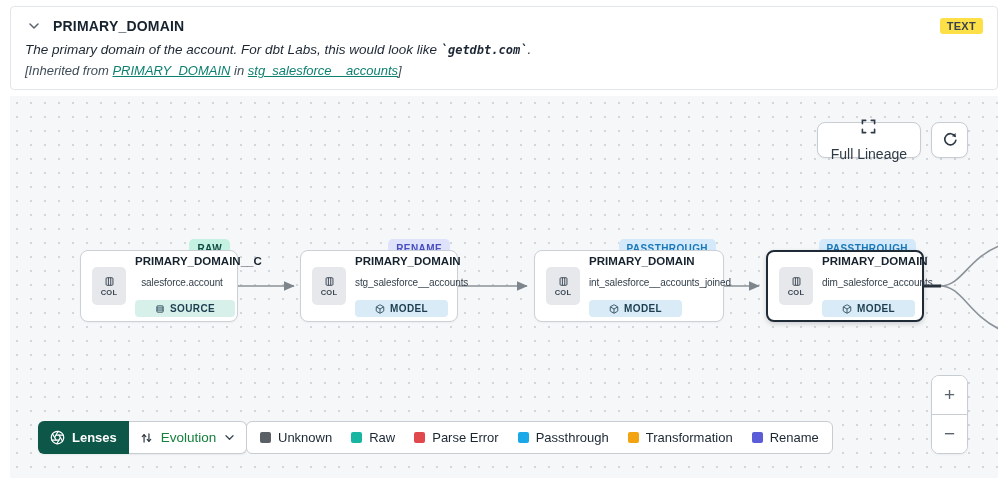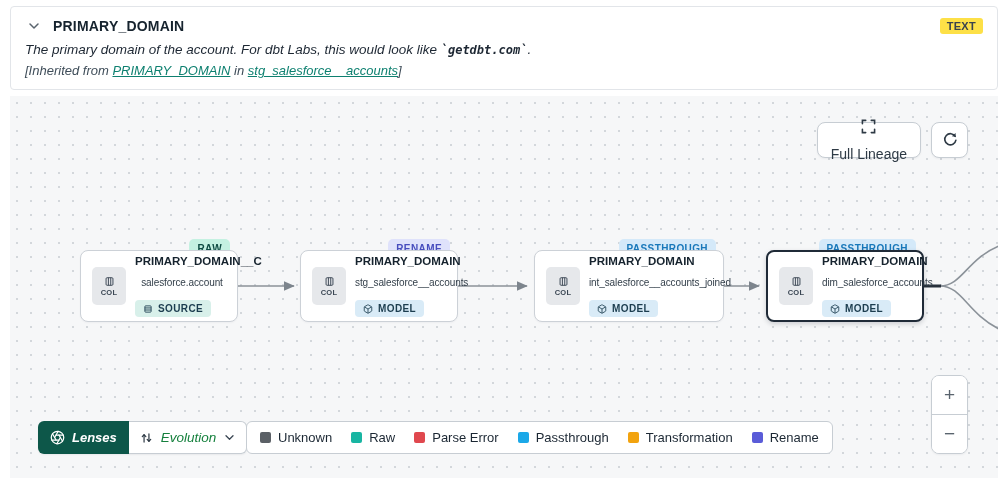--- a/index.html
+++ b/index.html
@@ -42,27 +42,27 @@
     border:1px solid #ccd1d7; border-radius:8px; display:flex; align-items:center; gap:9px;
     padding:8px 8px 8px 11px; cursor:pointer; box-shadow:0 1px 2px rgba(16,24,40,.04); }
   .node-card.selected { border:2px solid #1f2a37; box-shadow:0 2px 5px rgba(16,24,40,.18); }
   .col-chip { flex:0 0 34px; width:34px; height:38px; background:#e6e8eb; border-radius:5px;
     display:flex; flex-direction:column; align-items:center; justify-content:center; gap:1px; }
   .col-chip .col-label { font-size:7.5px; font-weight:700; color:#3a4653; letter-spacing:.3px; }
   .node-body { display:flex; flex-direction:column; gap:10px; min-width:0; }
   .node-title { font-size:11.5px; font-weight:700; color:#16232e; white-space:nowrap; }
   .node-sub { font-size:10px; color:#333f4a; white-space:nowrap; letter-spacing:-.1px;text-align:center; }
   .type-badge { display:inline-flex; align-items:center; gap:5px; align-self:flex-start; margin-top:2px;
-    font-size:10px; font-weight:600; letter-spacing:.4px; padding:3px 8px; border-radius:4px; color:#1c3d4f; }
+    font-size:10px; font-weight:600; letter-spacing:.4px; padding:3px 20px; border-radius:4px; color:#1c3d4f; }
   .tb-source { background:#d8f0ea; }
   .tb-model { background:#d9ebf7; }
 
   
   .lens-group { position:absolute; left:28px; top:325px; height:33px; display:flex; border-radius:6px;
-    box-shadow:0 1px 2px rgba(16,24,40,.06);font-style:italic; }
+    box-shadow:0 1px 2px rgba(16,24,40,.06); }
   .lenses-btn { display:flex; align-items:center; gap:7px; padding:0 12px; background:#0d5749;
     border-radius:6px 0 0 6px; color:#fff; font-size:13px; font-weight:600; cursor:pointer; }
   .evolution-btn { display:flex; align-items:center; gap:8px; padding:0 11px; background:#fff;
     border:1px solid #c7cdd3; border-left:none; border-radius:0 6px 6px 0; color:#15803d; font-size:13.5px; cursor:pointer; }
 
   .legend { position:absolute; left:236px; top:325px; height:33px; display:flex; align-items:center; gap:19px;
     padding:0 13px; background:#fff; border:1px solid #c7cdd3; border-radius:6px; }
   .legend-item { display:flex; align-items:center; gap:7px; }
   .legend-swatch { width:11px; height:11px; border-radius:2px; }
   .legend-label { font-size:13px; color:#1b2733; }

